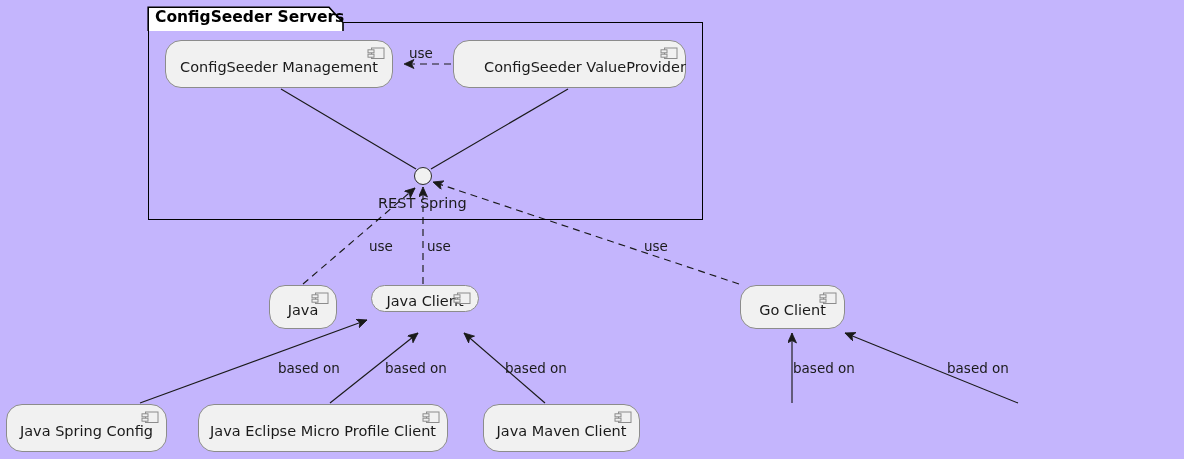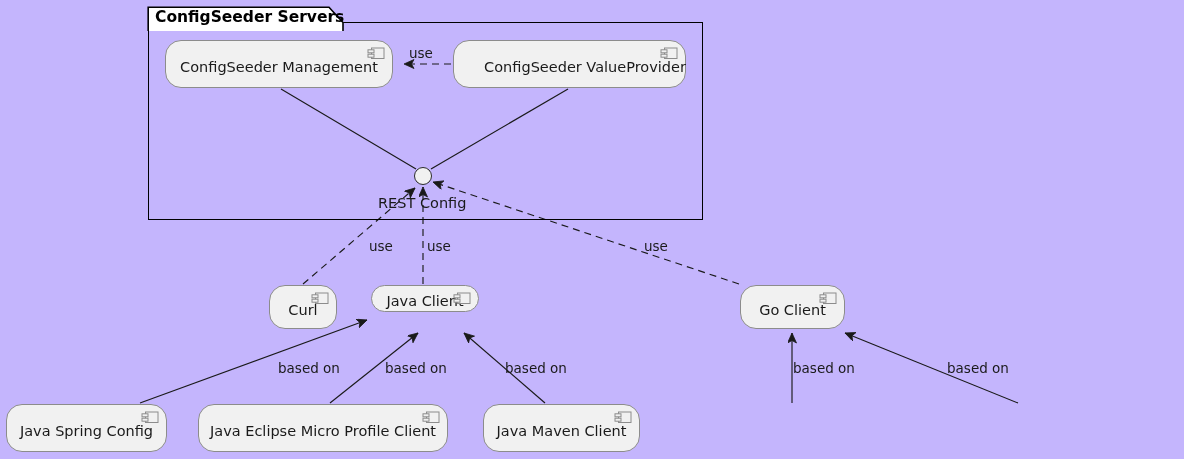--- a/index.html
+++ b/index.html
@@ -175,21 +175,21 @@
   <div class="comp" style="left:453px; top:40px; width:233px; height:48px;padding-left:31px;">
     <span class="comp-label">ConfigSeeder ValueProvider</span>
     <svg class="comp-icon" viewBox="0 0 18 13">
       <rect x="4.5" y="1" width="12.5" height="10.5" fill="#f1f1f1" stroke="#8c8c8c" stroke-width="1"></rect>
       <rect x="1" y="2.8" width="6" height="3" fill="#f1f1f1" stroke="#8c8c8c" stroke-width="1"></rect>
       <rect x="1" y="7.2" width="6" height="3" fill="#f1f1f1" stroke="#8c8c8c" stroke-width="1"></rect>
     </svg>
   </div>
 
   <div class="comp" style="left:269px; top:285px; width:68px; height:44px;">
-    <span class="comp-label">Curl</span>
+    <span class="comp-label">Java</span>
     <svg class="comp-icon" viewBox="0 0 18 13">
       <rect x="4.5" y="1" width="12.5" height="10.5" fill="#f1f1f1" stroke="#8c8c8c" stroke-width="1"></rect>
       <rect x="1" y="2.8" width="6" height="3" fill="#f1f1f1" stroke="#8c8c8c" stroke-width="1"></rect>
       <rect x="1" y="7.2" width="6" height="3" fill="#f1f1f1" stroke="#8c8c8c" stroke-width="1"></rect>
     </svg>
   </div>
 
   <div class="comp" style="left:371px; top:285px; width:108px; height:27px;">
     <span class="comp-label">Java Client</span>
     <svg class="comp-icon" viewBox="0 0 18 13">
@@ -231,21 +231,21 @@
     <svg class="comp-icon" viewBox="0 0 18 13">
       <rect x="4.5" y="1" width="12.5" height="10.5" fill="#f1f1f1" stroke="#8c8c8c" stroke-width="1"></rect>
       <rect x="1" y="2.8" width="6" height="3" fill="#f1f1f1" stroke="#8c8c8c" stroke-width="1"></rect>
       <rect x="1" y="7.2" width="6" height="3" fill="#f1f1f1" stroke="#8c8c8c" stroke-width="1"></rect>
     </svg>
   </div>
 
 
 
   <div class="iface-circle" style="left:414px; top:167px;"></div>
-  <div class="iface-label" style="left:378px; top:196px;">REST Config</div>
+  <div class="iface-label" style="left:378px; top:196px;">REST Spring</div>
 
   <div class="edge-label" style="left:409px; top:47px;">use</div>
 
   <div class="edge-label" style="left:369px; top:240px;">use</div>
 
   <div class="edge-label" style="left:427px; top:240px;">use</div>
 
   <div class="edge-label" style="left:644px; top:240px;">use</div>
 
   <div class="edge-label" style="left:278px; top:362px;">based on</div>

